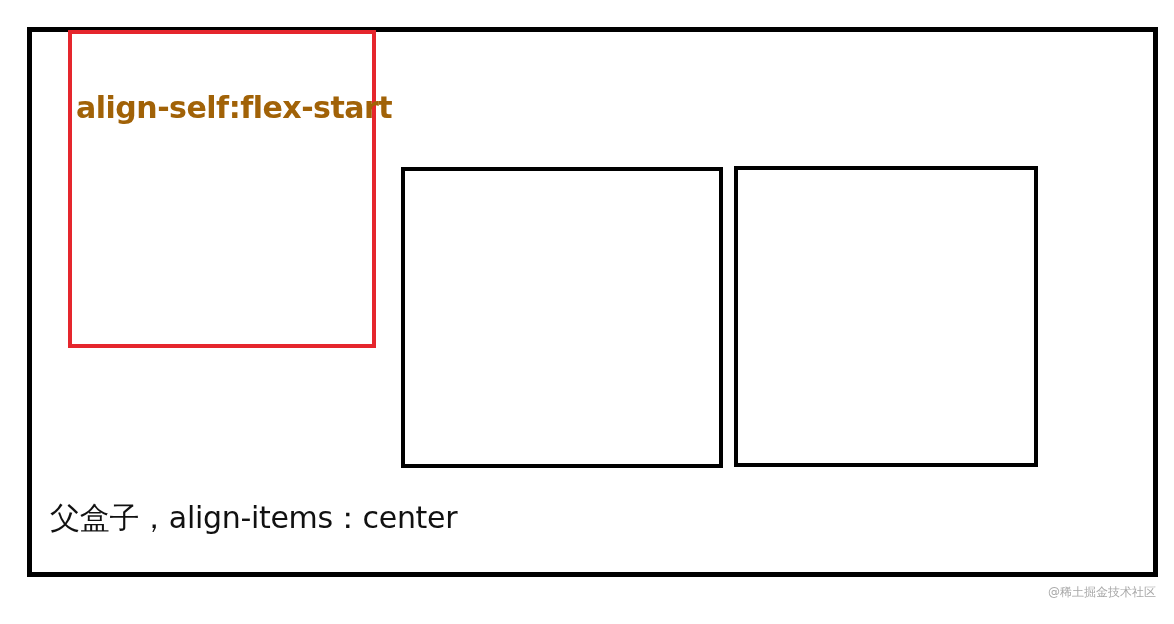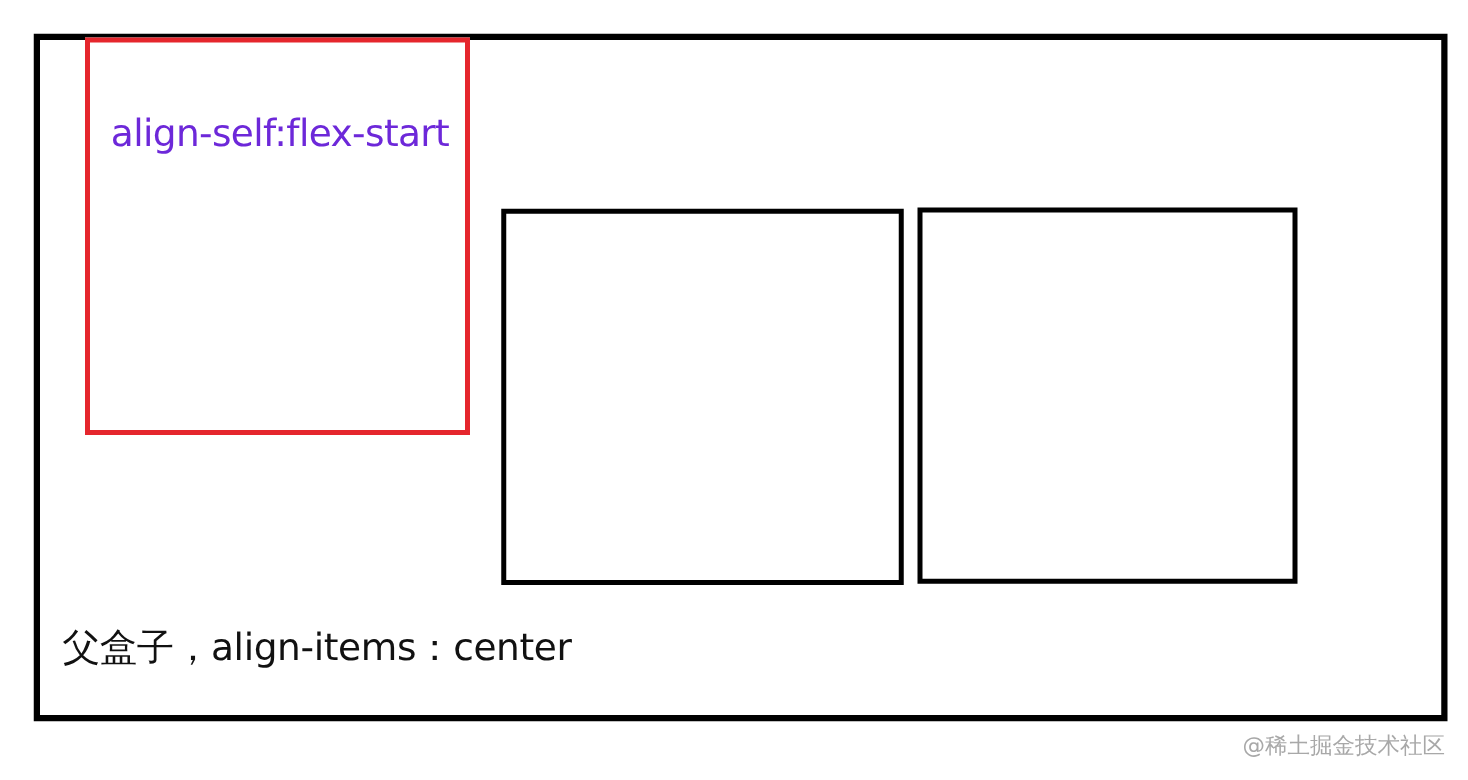--- a/index.html
+++ b/index.html
@@ -4,25 +4,25 @@
   <style>
     html, body { margin: 0; padding: 0; background: #ffffff; }
     body { width: 1174px; height: 624px; position: relative; overflow: hidden;
            font-family: "DejaVu Sans", "Liberation Sans", sans-serif; }
     .outer { position: absolute; left: 27px; top: 27px; width: 1121px; height: 540px;
              border: 5px solid #000000; box-sizing: content-box; }
     .box { position: absolute; box-sizing: border-box; background: #ffffff; }
     .box-red { left: 68px; top: 30px; width: 308px; height: 318px; border: 4px solid #e5262d; }
     .box-2 { left: 401px; top: 167px; width: 322px; height: 301px; border: 4px solid #000000; }
     .box-3 { left: 734px; top: 166px; width: 304px; height: 301px; border: 4px solid #000000; }
-    .red-label { position: absolute; left: 4px; top: 56px; width: 296px; text-align: center;
-                 font-size: 30px; color: #6d28d9; letter-spacing: -0.5px; white-space: nowrap; }
+    .red-label { position: absolute; left: 4px; top: 56px; width: 296px; text-align: right;
+                 font-size: 30px; color: #a16207; letter-spacing: -0.5px; white-space: nowrap; font-weight: bold; }
     .parent-label { position: absolute; left: 50px; top: 498px; font-size: 30px; color: #111111;
                     white-space: nowrap; letter-spacing: -0.3px; }
-    .watermark { position: absolute; right: 18px; top: 584px; font-size: 18px; color: #a8a8a8;
+    .watermark { position: absolute; right: 18px; top: 584px; font-size: 12px; color: #a8a8a8;
                  white-space: nowrap; }
   </style>
 </head>
 <body>
 
 <div class="outer"></div>
 
 <div class="box box-red">
   <div class="red-label">align-self:flex-start</div>
 </div>

